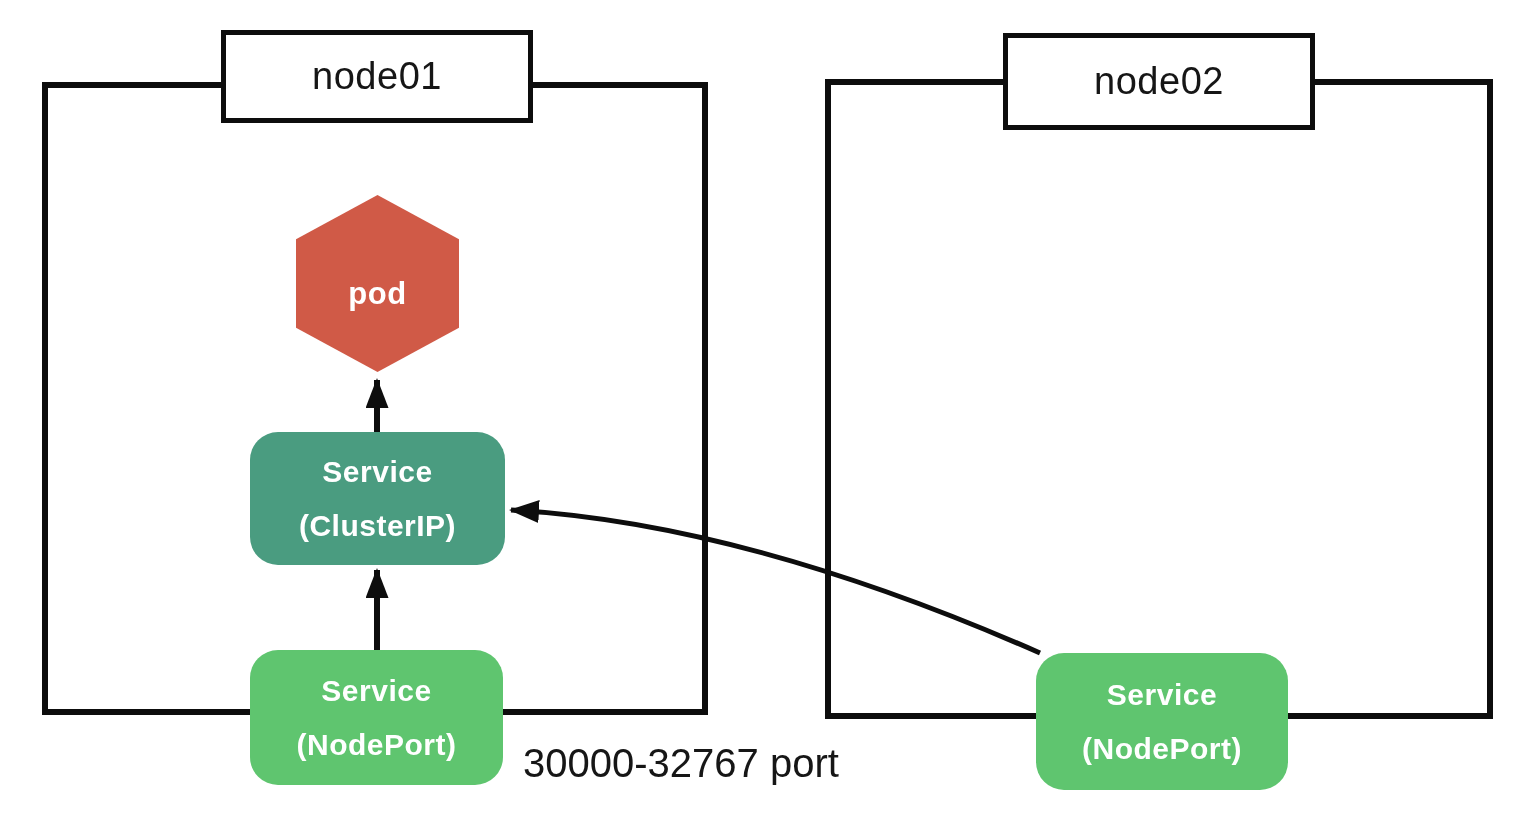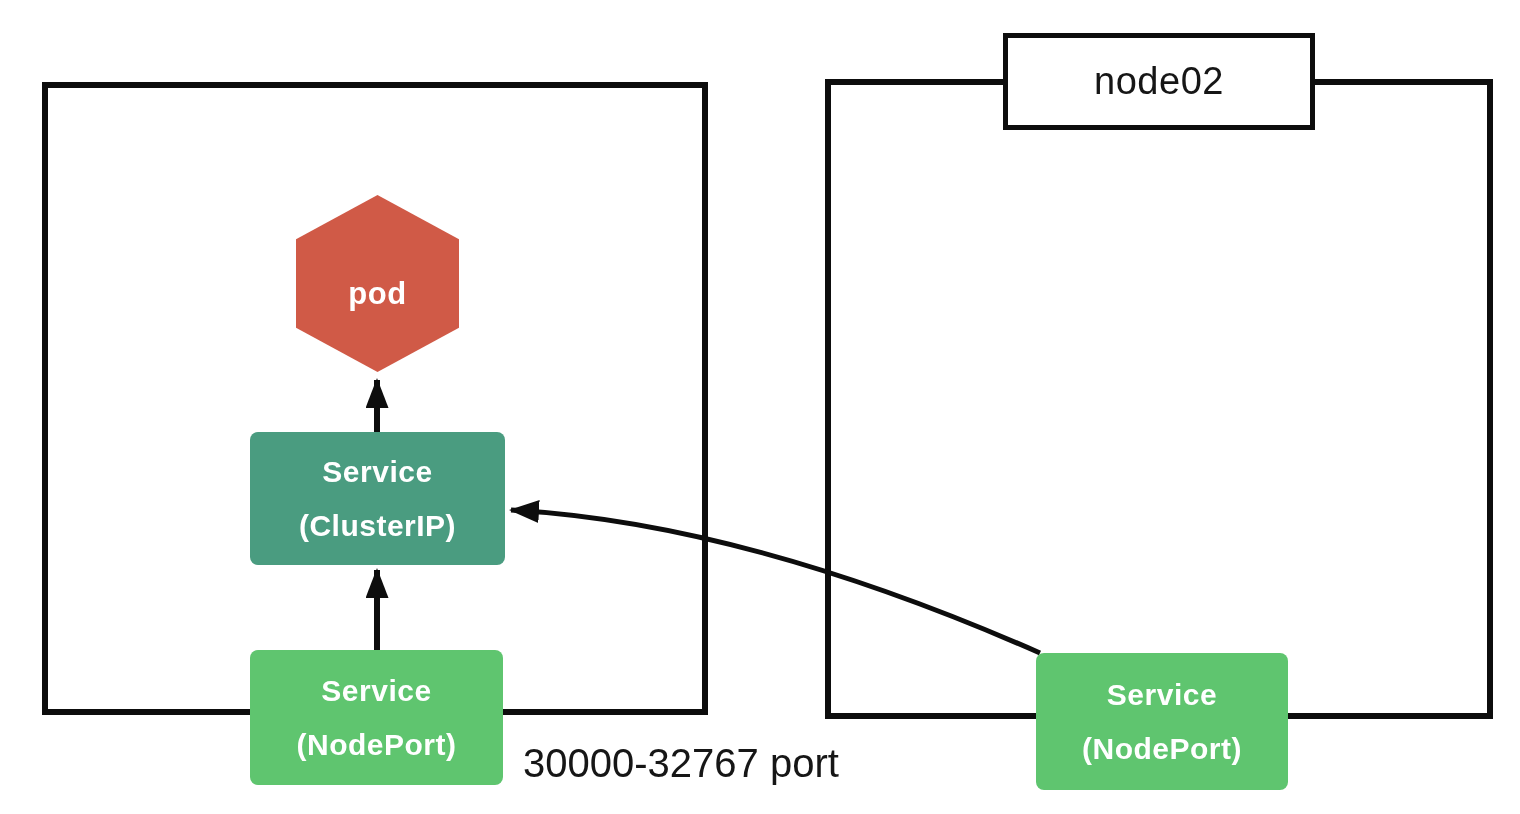--- a/index.html
+++ b/index.html
@@ -58,21 +58,21 @@
     color: #ffffff;
     font-weight: bold;
     font-size: 31px;
     letter-spacing: 0.5px;
     margin-top: 21px;
   }
 
   .svc {
     position: absolute;
     z-index: 2;
-    border-radius: 8px;
+    border-radius: 28px;
     display: flex;
     flex-direction: column;
     align-items: center;
     justify-content: center;
     color: #ffffff;
     font-weight: bold;
     font-size: 30px;
     line-height: 54px;
     letter-spacing: 0.5px;
     text-align: center;
@@ -105,20 +105,23 @@
     <rect x="45" y="85" width="660" height="627" fill="#ffffff" stroke="#0d0d0d" stroke-width="6"></rect>
     <rect x="828" y="82" width="662" height="634" fill="#ffffff" stroke="#0d0d0d" stroke-width="6"></rect>
 
     <path d="M 377 650 L 377 570" stroke="#0d0d0d" stroke-width="6" fill="none" marker-end="url(#ah)"></path>
 
     <path d="M 377 433 L 377 380" stroke="#0d0d0d" stroke-width="6" fill="none" marker-end="url(#ah)"></path>
 
     <path d="M 1040 653 Q 745 523 511 510" stroke="#0d0d0d" stroke-width="5" fill="none" marker-end="url(#ah)"></path>
   </svg>
 
+  <div class="node-title n1">
+    <span>node01</span>
+  </div>
   <div class="node-title n2">
     <span>node02</span>
   </div>
 
   <div class="hex">
     <span class="lbl">pod</span>
   </div>
 
   <div class="svc clusterip">
     <span>Service</span>

